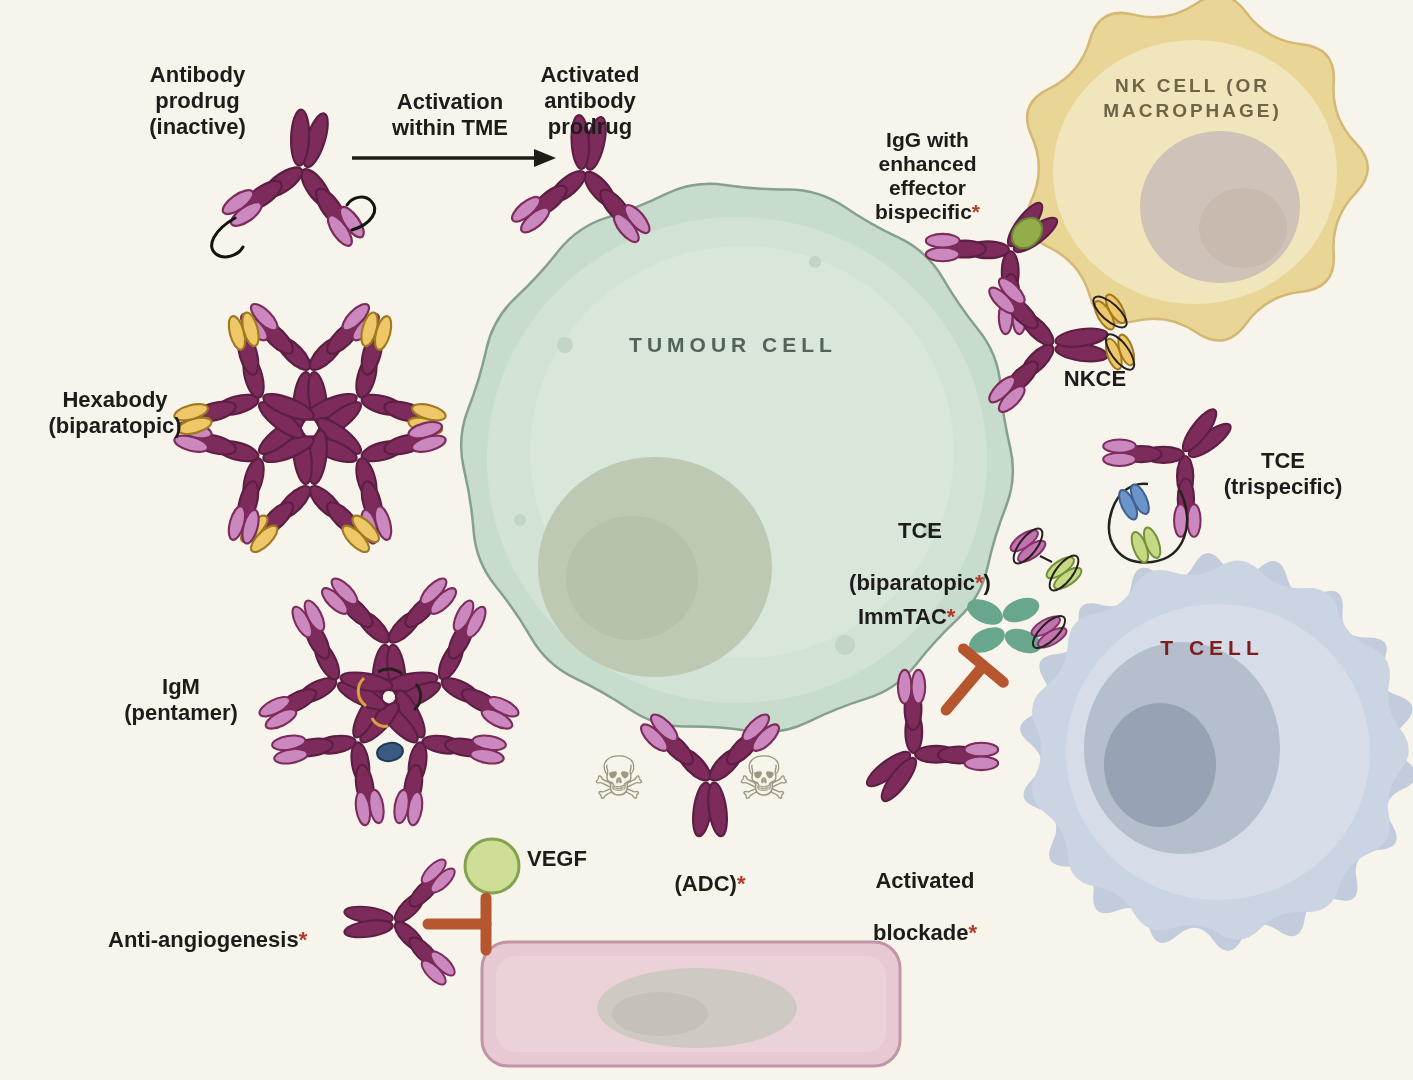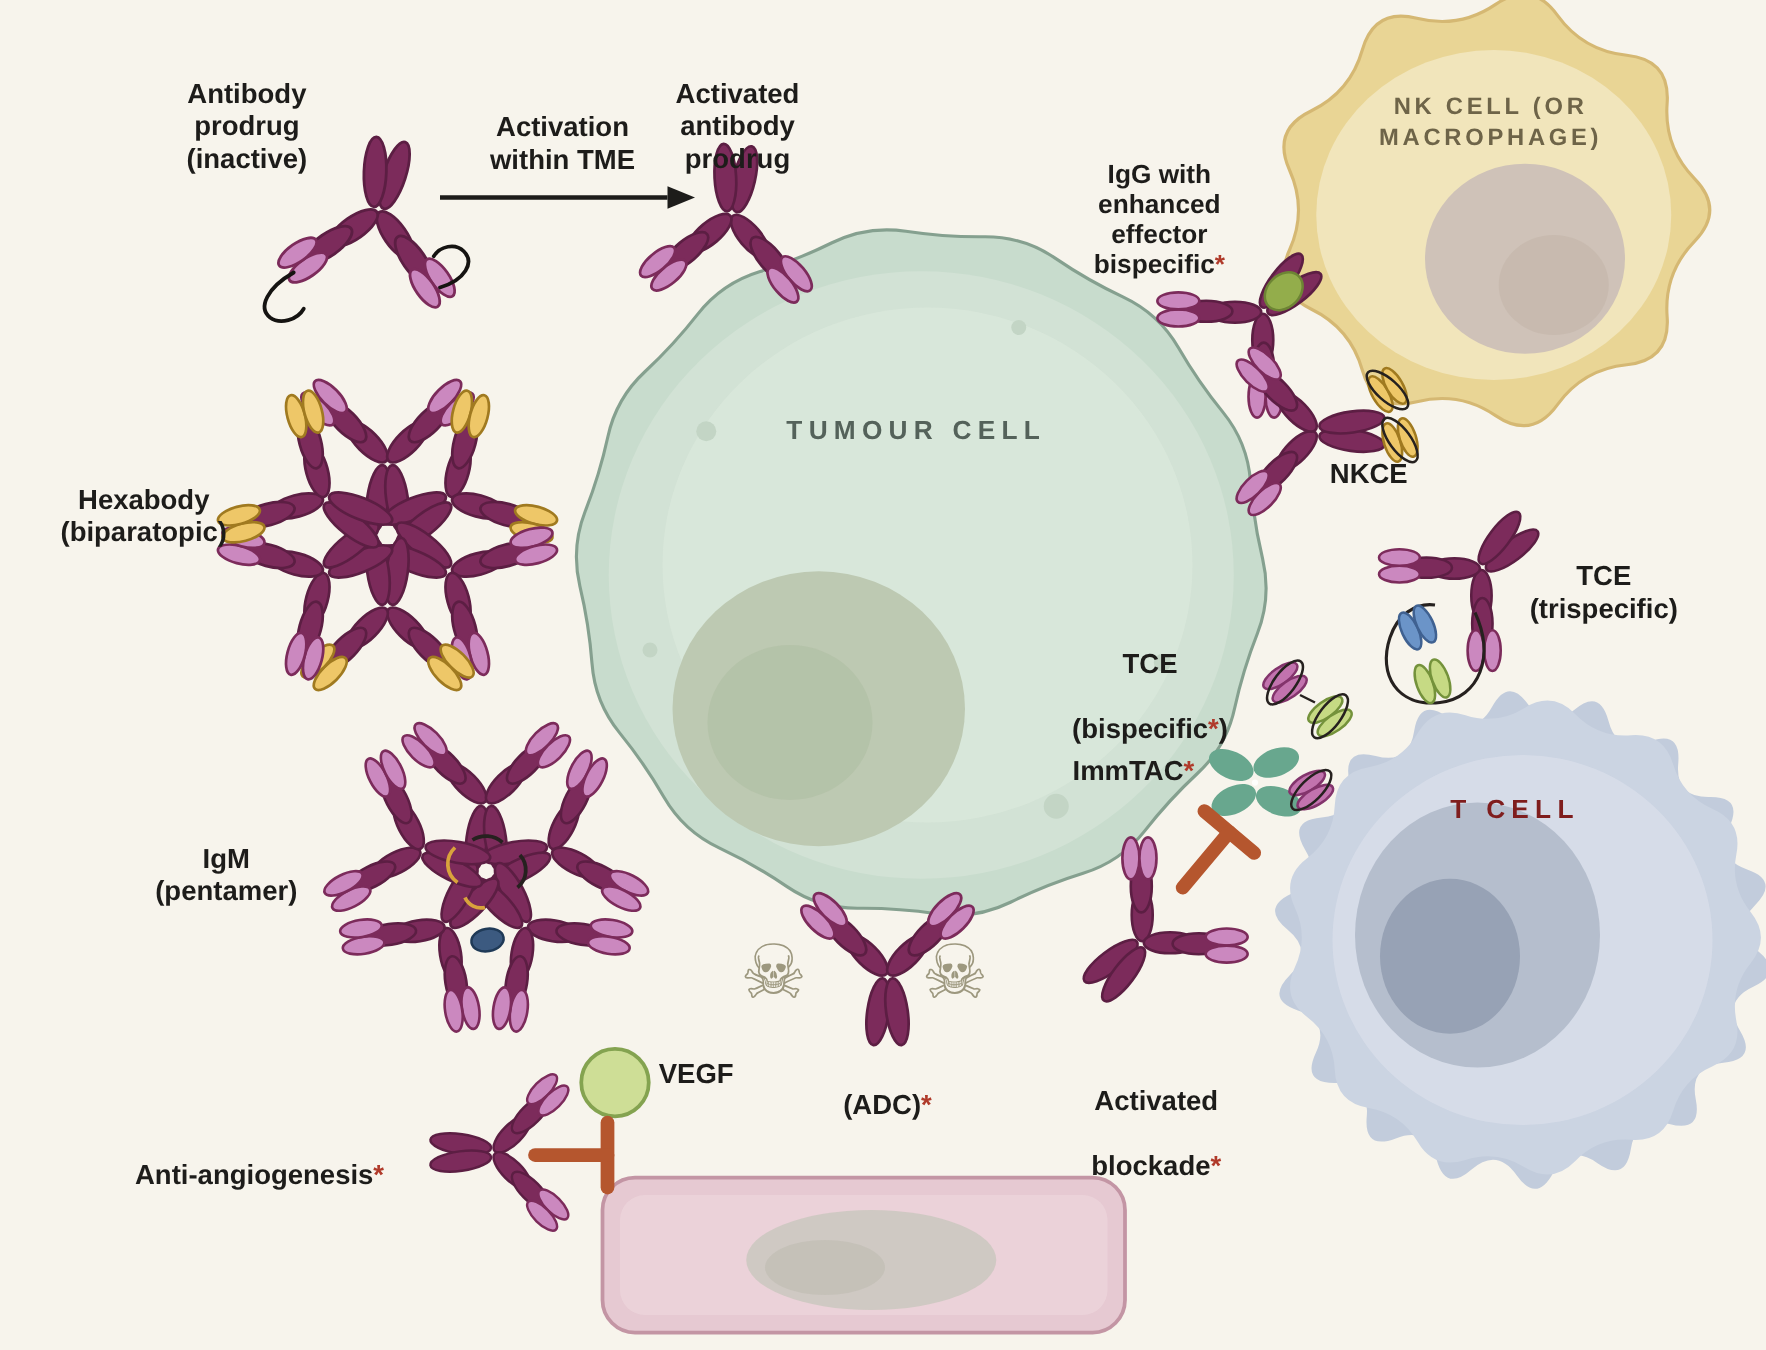--- a/index.html
+++ b/index.html
@@ -253,21 +253,21 @@
 
   <div class="cell-lbl tumour-lbl" style="left:600px;top:333px;width:266px;">TUMOUR CELL</div>
 
   <div class="lbl" style="left:1040px;top:366px;width:110px;">NKCE</div>
 
   <div class="lbl" style="left:1200px;top:448px;width:166px;">TCE
 (trispecific)</div>
 
   <div class="lbl" style="left:845px;top:492px;width:150px;">
     <span>TCE</span><br>
-    <span>(bispecific</span><span class="ast">*</span><span>)</span>
+    <span>(biparatopic</span><span class="ast">*</span><span>)</span>
   </div>
 
   <div class="lbl left" style="left:858px;top:578px;width:120px;">
     <span>ImmTAC</span><span class="ast">*</span>
   </div>
 
   <div class="cell-lbl t-lbl" style="left:1122px;top:636px;width:180px;">T CELL</div>
 
   <div class="lbl" style="left:25px;top:387px;width:180px;">Hexabody
 (biparatopic)</div>

